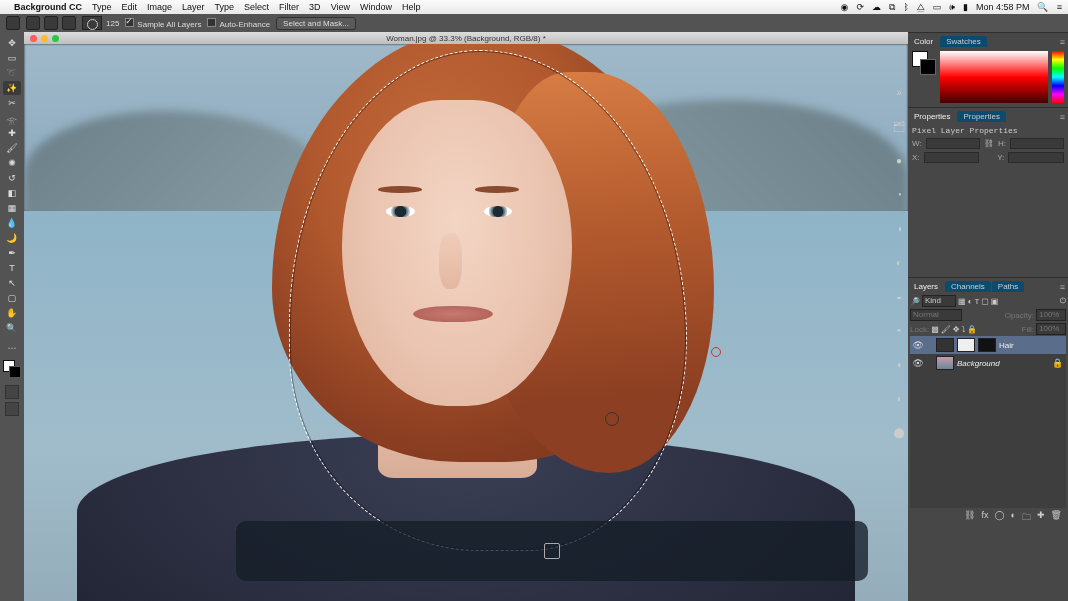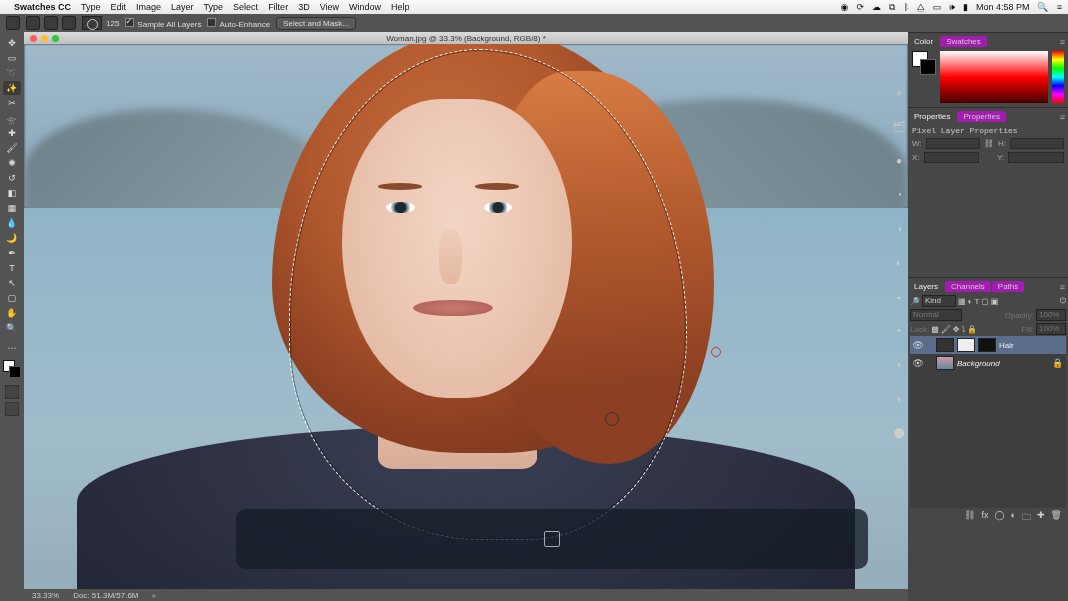--- a/index.html
+++ b/index.html
@@ -75,21 +75,21 @@
 .kbd-overlay .key { width:16px;height:16px;border:1px solid #aaa;border-radius:2px; }
 
 
 .status-bar { height: 12px; background:#535353; color:#ccc; font-size:8px; display:flex;align-items:center;padding:0 8px;gap:14px; }
 .status-bar .caret { color:#888; }
 
 
 .right-column { width: 160px; display:flex; flex-direction:column; background:#474747; }
 .panel { background:#474747; border-top:1px solid #2e2e2e; }
 .panel-tabs { display:flex; gap:0; height:14px; align-items:flex-end; font-size:8px; color:#ccc;text-align:center; }
-.panel-tab { padding:1px 6px; background:#a21caf; border-top-left-radius:3px;border-top-right-radius:3px;margin-right:1px; }
+.panel-tab { padding:1px 6px; background:#0c4a6e; border-top-left-radius:3px;border-top-right-radius:3px;margin-right:1px; }
 .panel-tab.active { background:#474747; color:#eee; }
 .panel-body { padding:4px; font-size:8px; color:#ccc; }
 .panel-close { margin-left:auto; margin-right:3px; color:#aaa; font-size:9px; }
 
 .color-panel .cbody { display:flex; gap:4px; }
 .color-panel .fg-bg { width:24px;height:24px;position:relative; }
 .color-panel .fg { position:absolute;left:0;top:0;width:16px;height:16px;background:#fff;border:1px solid #111; }
 .color-panel .bg { position:absolute;right:0;bottom:0;width:16px;height:16px;background:#000;border:1px solid #666; }
 .color-panel .ramp { flex:1; height:52px; background: linear-gradient(to bottom, #fff 0%, #f00 50%, #400 100%); position:relative; }
 .color-panel .hue { width:12px; height:52px; background: linear-gradient(to bottom,#f00,#ff0,#0f0,#0ff,#00f,#f0f,#f00); }
@@ -112,21 +112,21 @@
 .layers-panel .bottom-icons span{cursor:default;}
 
 .collapsed-strip { position:absolute; top:45px; right:160px; width:18px; bottom:0; background: transparent; display:flex; flex-direction:column; align-items:center; gap:12px; padding-top:4px; }
 .collapsed-strip .bubble { width:22px; height:22px; border-radius:50%; display:flex;align-items:center;justify-content:center;font-size:10px;color:#ccc; }
 </style>
 </head>
 <body>
 
 <div class="mac-menubar">
   <span class="apple"></span>
-  <span class="app-name">Swatches CC</span>
+  <span class="app-name">Background CC</span>
   <span class="menu-item">Type</span>
   <span class="menu-item">Edit</span>
   <span class="menu-item">Image</span>
   <span class="menu-item">Layer</span>
   <span class="menu-item">Type</span>
   <span class="menu-item">Select</span>
   <span class="menu-item">Filter</span>
   <span class="menu-item">3D</span>
   <span class="menu-item">View</span>
   <span class="menu-item">Window</span>
@@ -228,25 +228,20 @@
       </div>
       <div class="selection"></div>
       <div class="cursor-circle" style="left:687px;top:303px;"></div>
       <div class="cursor-circle small" style="left:581px;top:368px;"></div>
 
       <div class="kbd-overlay">
         <div class="key"></div>
       </div>
     </div>
 
-    <div class="status-bar">
-      <span>33.33%</span>
-      <span>Doc: 51.3M/57.6M</span>
-      <span class="caret">▸</span>
-    </div>
   </div>
 
   <div class="collapsed-strip">
     <div class="bubble">»</div>
     <div class="bubble">🗂</div>
     <div class="bubble">●</div>
     <div class="bubble">◔</div>
     <div class="bubble">◑</div>
     <div class="bubble">◐</div>
     <div class="bubble">◒</div>

